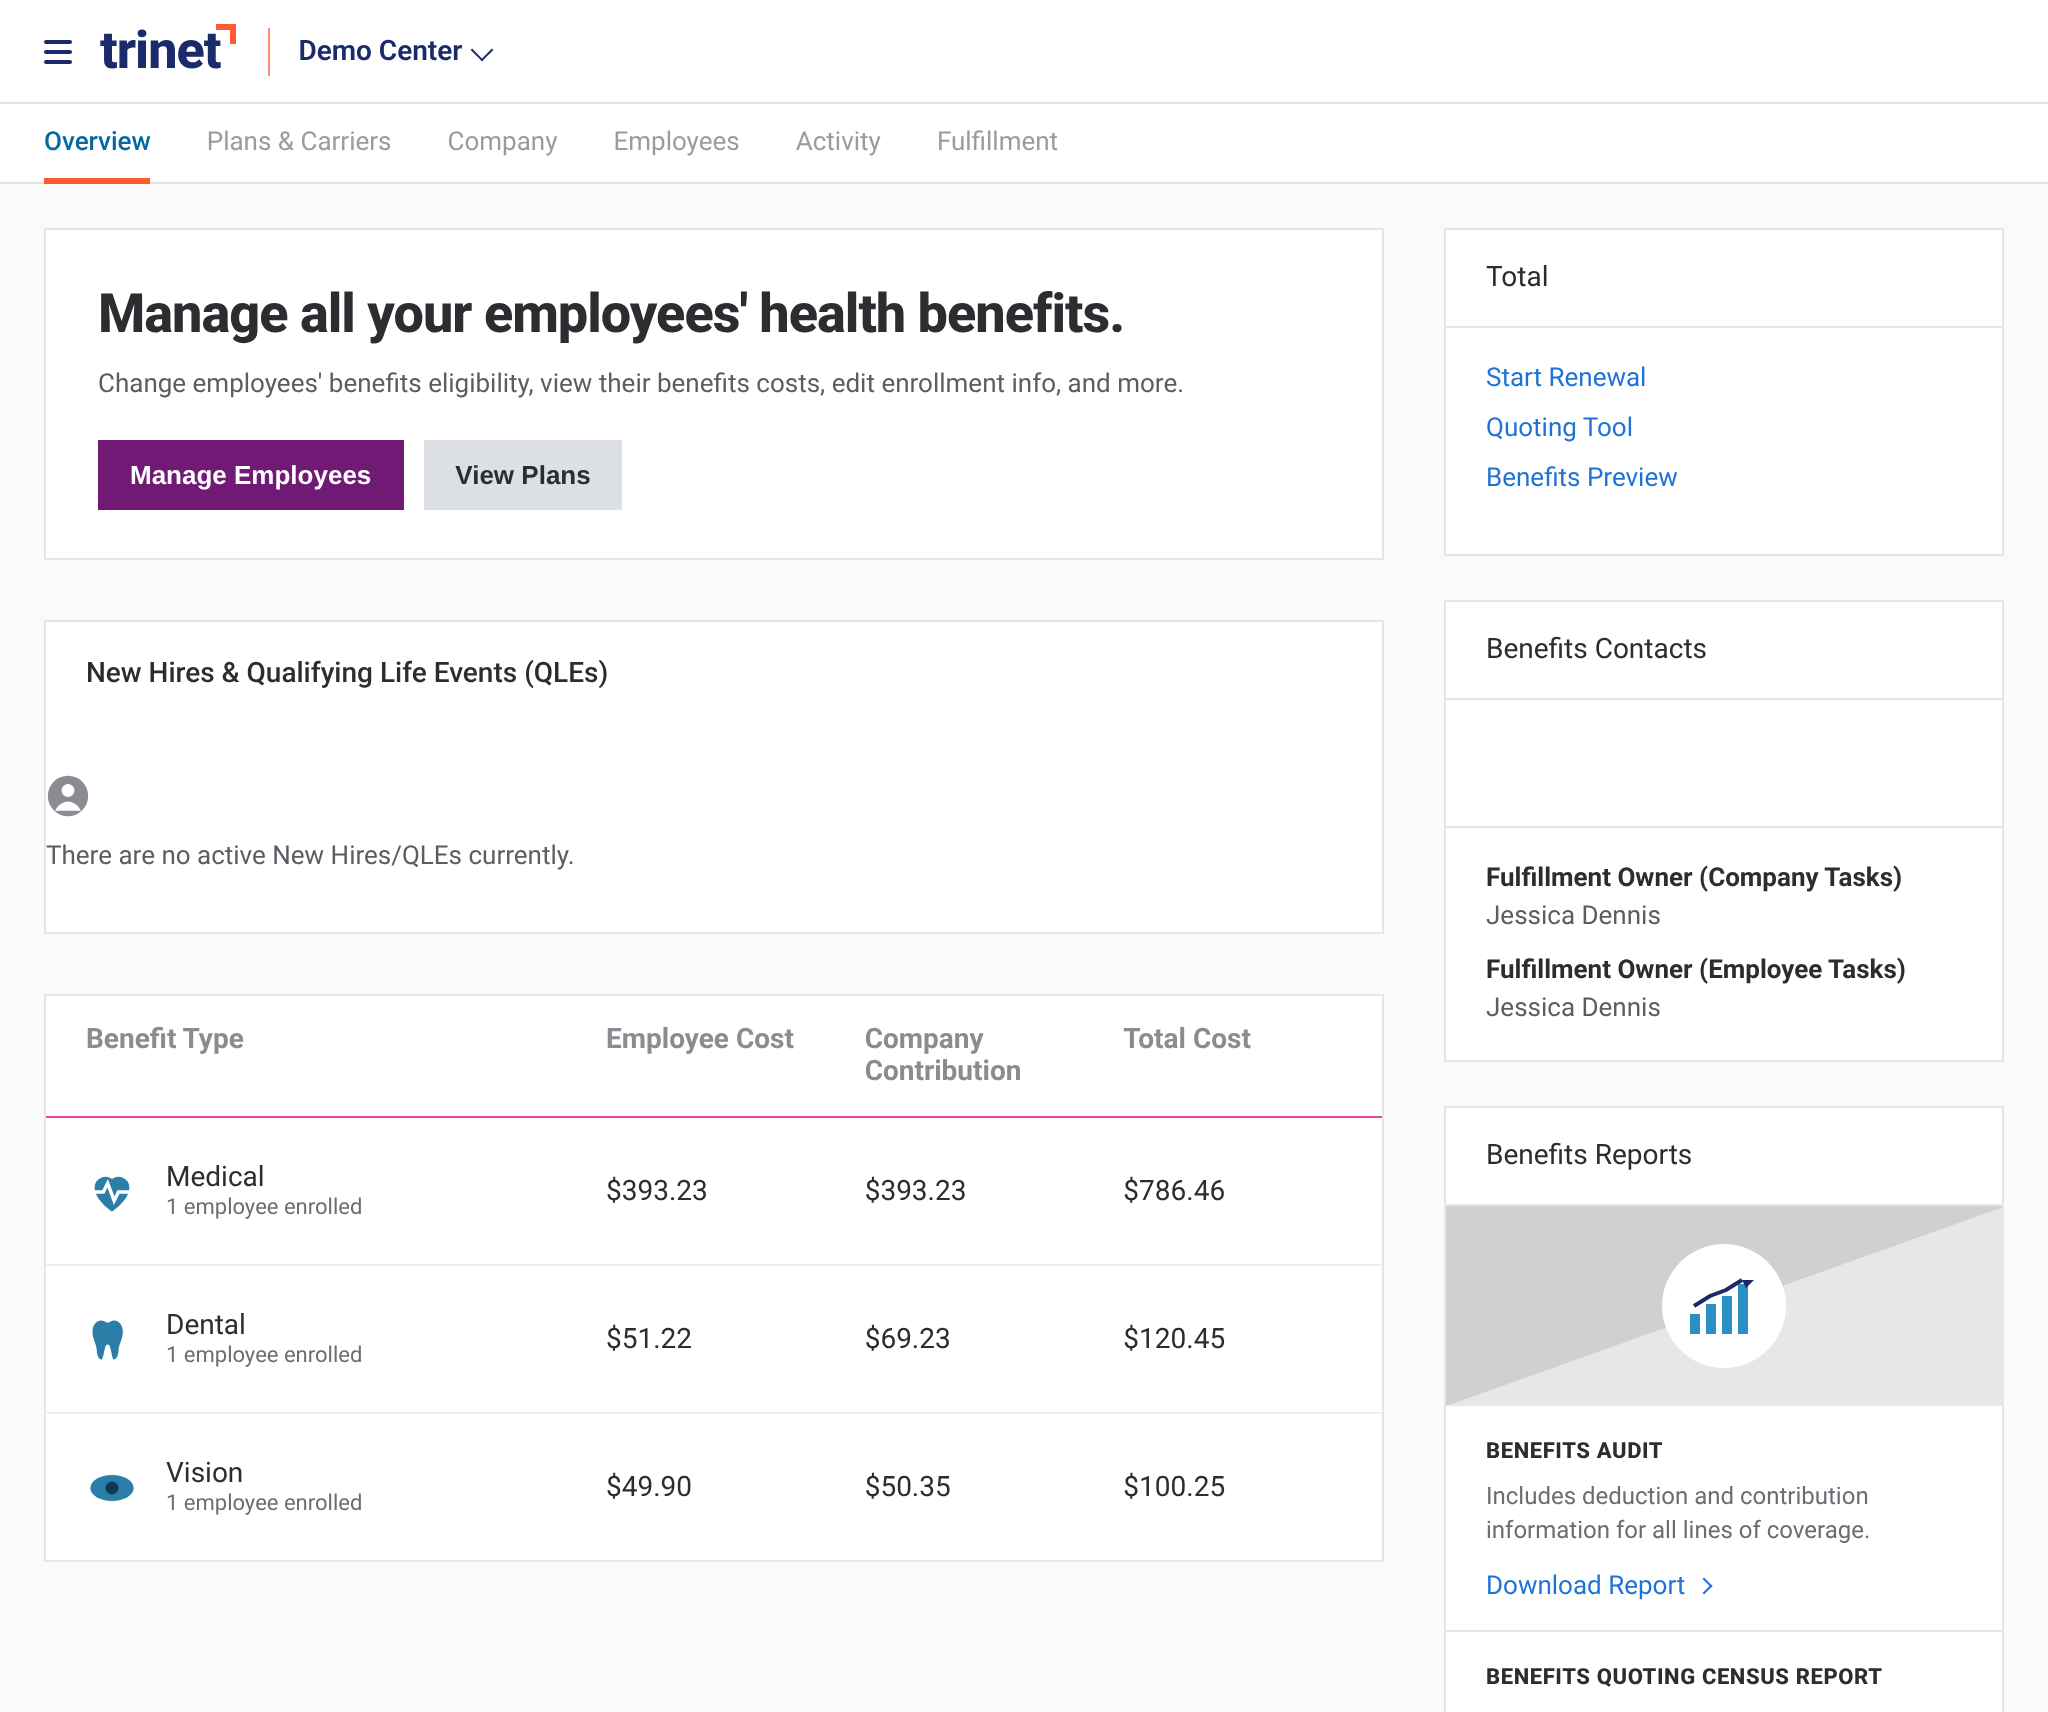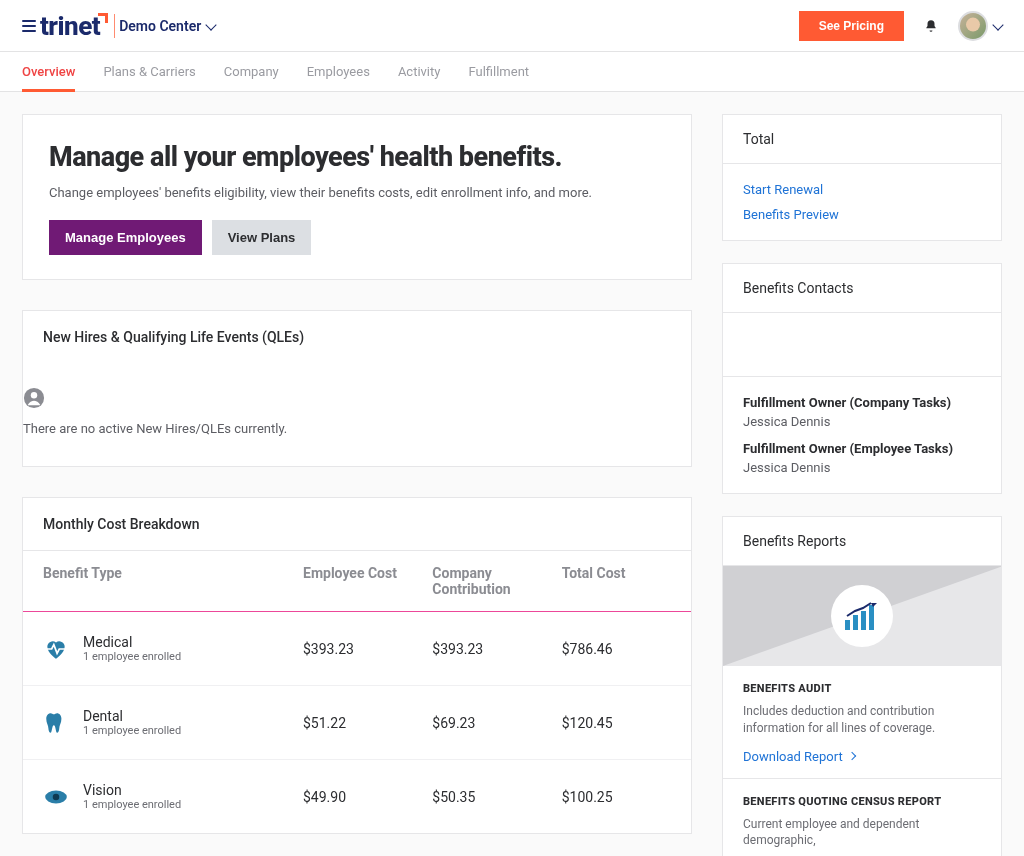--- a/index.html
+++ b/index.html
@@ -13,21 +13,21 @@
   }
   .header {
     display: flex;
     align-items: center;
     justify-content: space-between;
     padding: 10px 22px;
     background: #fff;
     border-bottom: 1px solid #e3e3e4;
     height: 52px;
   }
-  .header-left { display: flex; align-items: center; gap: 4px; }
+  .header-left { display: flex; align-items: center; gap: 14px; }
   .hamburger {
     display: inline-flex; flex-direction: column; gap: 3px; cursor: pointer;
   }
   .hamburger span {
     width: 14px; height: 2px; background: #1b2a6b; border-radius: 1px;
   }
   .logo {
     font-size: 26px; font-weight: 800; color: #1b2a6b;
     letter-spacing: -0.5px; display: flex; align-items: baseline;
   }
@@ -66,21 +66,21 @@
     background:#e9c9a8; border-radius:50%; transform:translate(-50%,-60%);
   }
   .navtabs {
     display: flex; gap: 28px; padding: 0 22px; background: #fff;
     border-bottom: 1px solid #e3e3e4; height: 40px; align-items: center;
   }
   .navtabs a {
     font-size: 13px; color: #9a9ba1; text-decoration: none; cursor: pointer;
     padding: 12px 0; position: relative;
   }
-  .navtabs a.active { color: #ef4444; font-weight: 500; }
+  .navtabs a.active { color: #0369a1; font-weight: 500; }
   .navtabs a.active::after {
     content: ""; position: absolute; left: 0; right: 0; bottom: -1px;
     height: 3px; background: #ff5a33;
   }
   .content {
     display: flex; gap: 30px; padding: 22px;
   }
   .main-col { flex: 1; min-width: 0; }
   .side-col { width: 280px; flex-shrink: 0; }
   .card {
@@ -125,21 +125,21 @@
   .benefit-name { font-size: 14px; color: #2c2d30; }
   .benefit-sub { font-size: 11px; color: #6c6d73; }
   .cost-val { font-size: 14px; color: #2c2d30; }
   .side-card { background:#fff; border:1px solid #e6e6e8; margin-bottom:22px; }
   .side-title { padding: 16px 20px; font-size: 14px; color:#2c2d30; border-bottom:1px solid #e6e6e8; }
   .side-body { padding: 18px 20px; }
   .link-list a {
     display: block; color: #1f73d6; font-size: 13px; margin-bottom: 10px;
     text-decoration: none; cursor: pointer;
   }
-  .link-list a:last-child { margin-bottom: 0; }
+  .link-list a:last-child { margin-bottom: 12px; }
   .contact-block { margin-bottom: 12px; }
   .contact-block:last-child { margin-bottom:0; }
   .contact-role { font-size: 13px; font-weight: 700; color:#2c2d30; margin-bottom:4px;}
   .contact-name { font-size: 13px; color:#5c5d63; }
   .contacts-gap { height: 64px; border-bottom:1px solid #e6e6e8; }
   .report-graphic {
     height: 100px; background: #e7e7e9; display:flex; align-items:center;
     justify-content:center; position:relative; overflow:hidden;
   }
   .report-graphic .tri {
@@ -171,30 +171,20 @@
         <span></span>
     </div>
     <div class="logo">
       <span>tri</span>
         <span class="accent">net</span>
         <span class="corner"></span>
     </div>
     <div class="divider-v"></div>
     <div class="demo-center">
       <span>Demo Center</span>
-      <span class="chev-down"></span>
-    </div>
-  </div>
-  <div class="header-right">
-    <button class="btn-pricing">See Pricing</button>
-    <svg class="bell" viewBox="0 0 24 24">
-      <path fill="#2c2d30" d="M12 2a6 6 0 0 0-6 6v4l-2 3v1h16v-1l-2-3V8a6 6 0 0 0-6-6zm0 20a2.5 2.5 0 0 0 2.5-2.5h-5A2.5 2.5 0 0 0 12 22z"></path>
-    </svg>
-    <div class="avatar-wrap">
-      <div class="avatar"></div>
       <span class="chev-down"></span>
     </div>
   </div>
 </div>
 
 <nav class="navtabs">
   <a class="active">Overview</a>
   <a>Plans &amp; Carriers</a>
   <a>Company</a>
   <a>Employees</a>
@@ -220,21 +210,20 @@
         <svg class="person-icon" viewBox="0 0 24 24">
           <circle cx="12" cy="12" r="11" fill="#8b8c92"></circle>
           <circle cx="12" cy="9" r="3.5" fill="#fff"></circle>
           <path d="M5 20c1.5-3.5 5-5 7-5s5.5 1.5 7 5" fill="#fff"></path>
         </svg>
         <span>There are no active New Hires/QLEs currently.</span>
       </div>
     </div>
 
     <div class="card">
-      <div class="card-title">Monthly Cost Breakdown</div>
       <div class="cost-header">
         <div class="col-type">Benefit Type</div>
         <div class="col-num">Employee Cost</div>
         <div class="col-num">Company Contribution</div>
         <div class="col-num">Total Cost</div>
       </div>
 
       <div class="cost-row">
         <div class="col-type benefit-cell">
           <svg class="benefit-icon" viewBox="0 0 24 24">
@@ -283,20 +272,21 @@
       </div>
     </div>
   </div>
 
   <div class="side-col">
 
     <div class="side-card">
       <div class="side-title">Total</div>
       <div class="side-body link-list">
         <a>Start Renewal</a>
+        <a>Quoting Tool</a>
         <a>Benefits Preview</a>
       </div>
     </div>
 
     <div class="side-card">
       <div class="side-title">Benefits Contacts</div>
       <div class="contacts-gap"></div>
       <div class="side-body">
         <div class="contact-block">
           <div class="contact-role">Fulfillment Owner (Company Tasks)</div>

